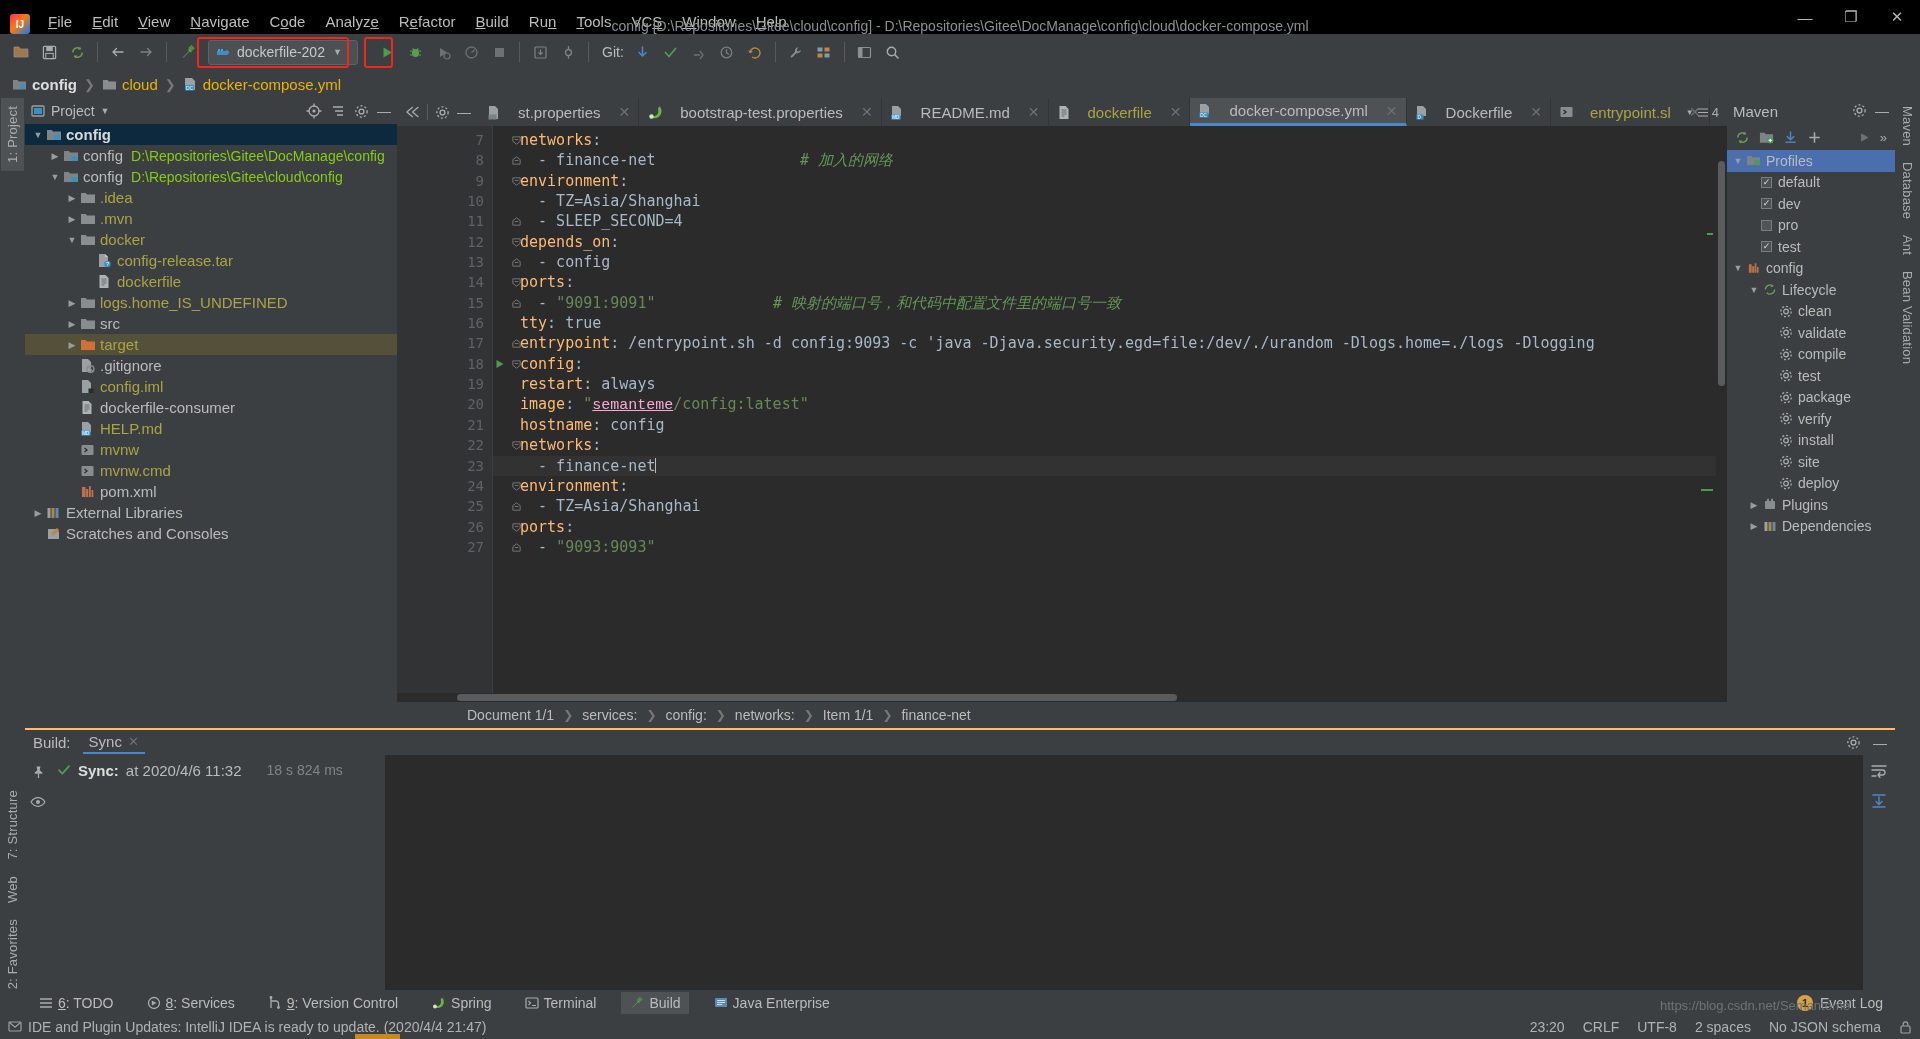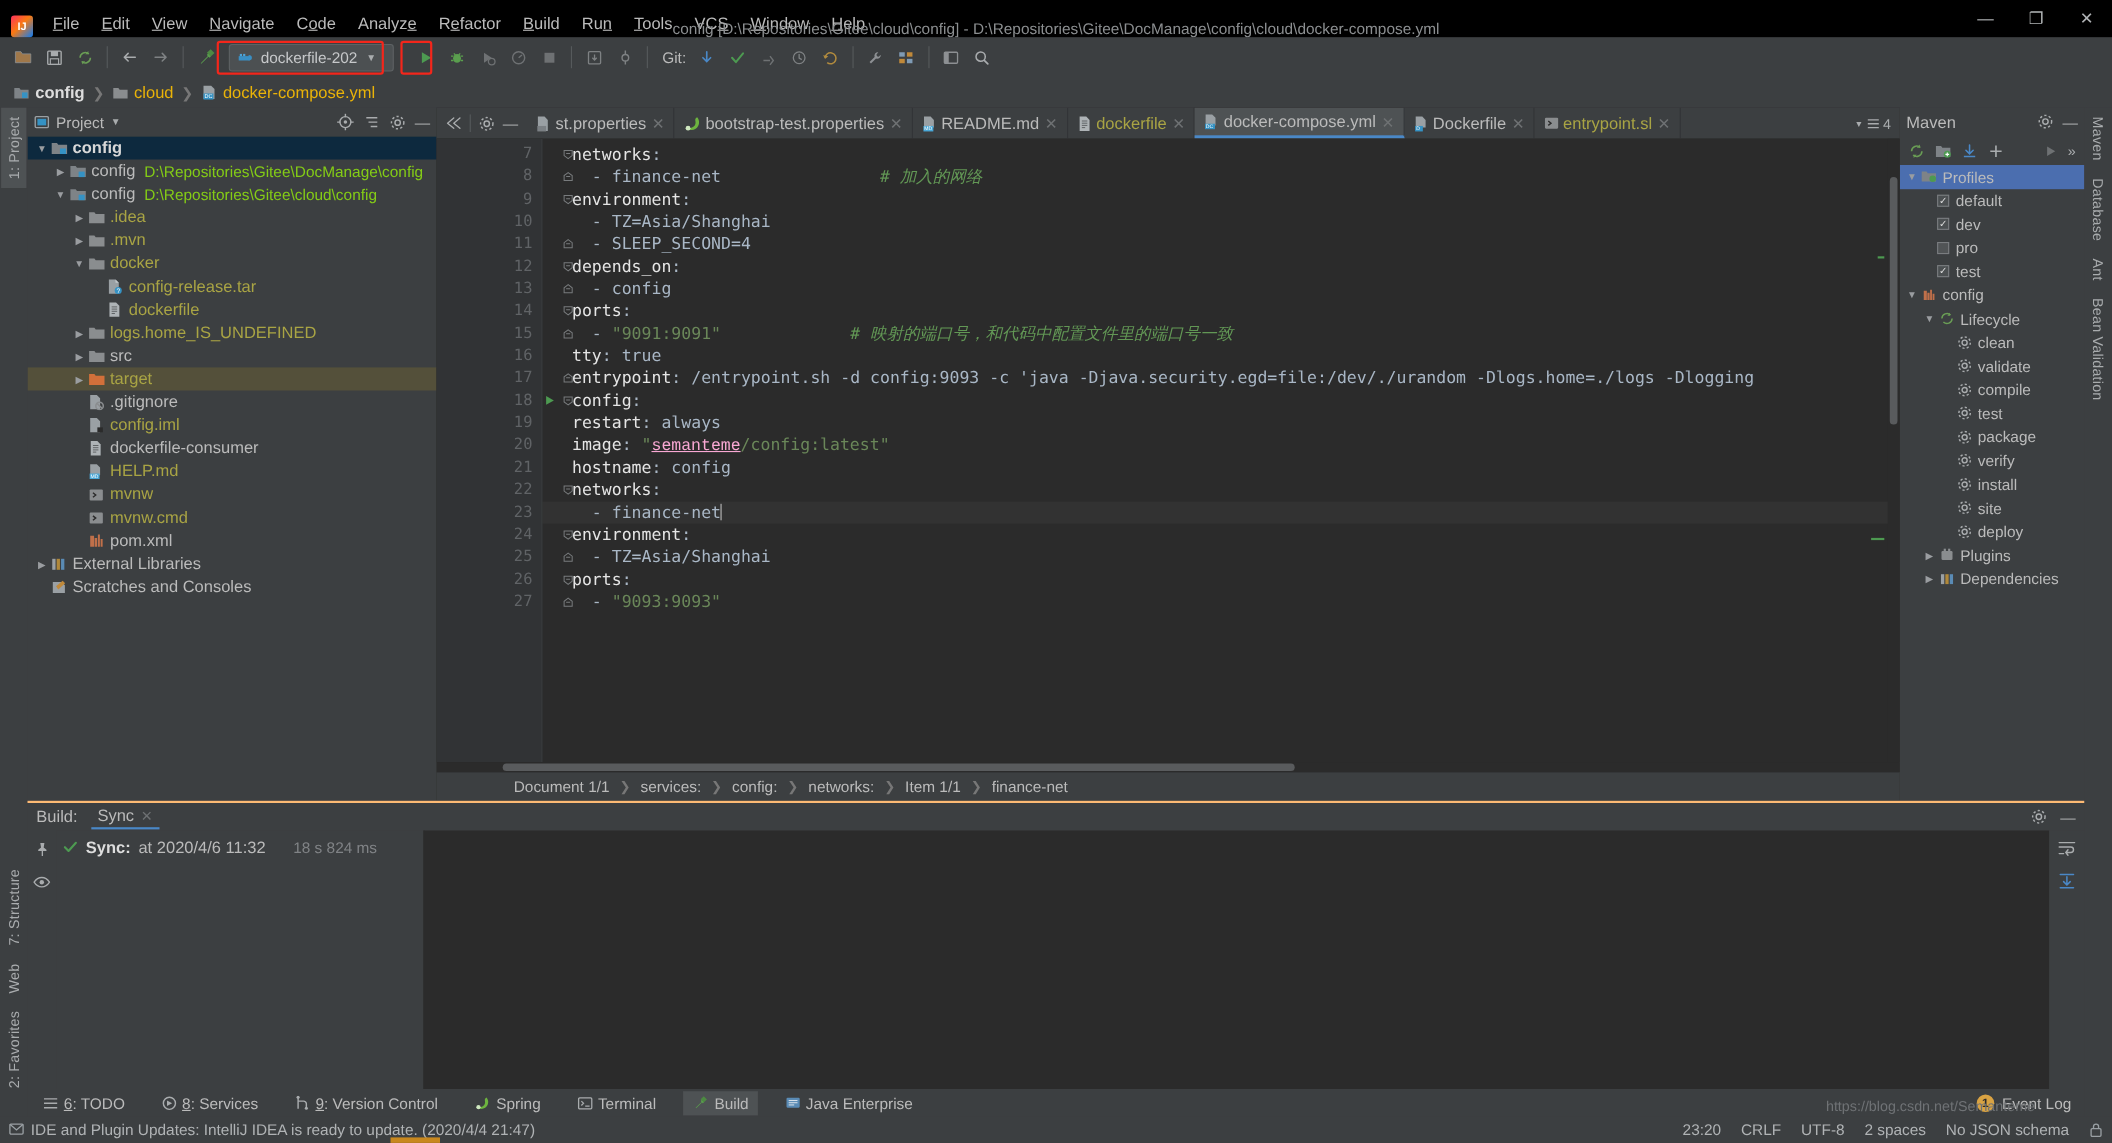--- a/index.html
+++ b/index.html
@@ -97,21 +97,21 @@
   .nlabel { color:#bbbbbb; }
   .nlabel.yellow { color:#a9a444; }
   .nlabel.bold { font-weight:bold;color:#d8d8d8; }
   .npath { color:#84cc16;margin-left:8px;font-size:14px; }
 
   
   .editor-area { flex:1 1 auto;display:flex;flex-direction:column;min-width:0;background:#2b2b2b; }
   .tabbar { height:28px;background:#3c3f41;display:flex;align-items:stretch;flex:0 0 28px;overflow:hidden; }
   .tb-icons { display:flex;align-items:center;gap:7px;padding:0 8px;color:#a9acae;flex:0 0 auto; }
   .etab {
-    display:flex;align-items:center;gap:3px;padding:0 8px;font-size:15px;
+    display:flex;align-items:center;gap:16px;padding:0 8px;font-size:15px;
     border-right:1px solid #323437;white-space:nowrap;flex:0 0 auto;position:relative;
   }
   .etab.active { background:#4e5254;border-bottom:3px solid #4a88c7; }
   .etab .x { color:#6e7173;font-size:14px;margin-left:2px; }
   .etab .lbl { color:#bbbbbb; }
   .etab .lbl.yellow { color:#a9a444; }
   .tab-overflow { margin-left:auto;display:flex;align-items:center;gap:3px;padding:0 8px;color:#a9acae;font-size:13px; }
 
   .code-wrap { flex:1 1 auto;display:flex;min-height:0;background:#2b2b2b;position:relative;overflow:hidden; }
   .gutter {
@@ -120,21 +120,21 @@
   }
   .gline { height:20.35px;line-height:20.35px;padding-right:8px;position:relative; }
   .fold { position:absolute;right:-33px;top:0;width:14px;height:20.35px;line-height:20.35px;color:#787b7d;font-size:11px;text-align:center; }
   .runmark { position:absolute;right:-15px;top:0;width:12px;line-height:20.35px;color:#4d9a51;font-size:11px; }
   .code {
     flex:1 1 auto;font-family:"DejaVu Sans Mono",monospace;font-size:15px;
     padding-top:4px;position:relative;overflow:hidden;color:#a9b7c6;white-space:pre;
   }
   .cline { height:20.35px;line-height:20.35px;padding-left:28px; }
   .cline.cur { background:#323232; }
-  .k { color:#e5e5e5; }
+  .k { color:#fdba74; }
   .s { color:#6a8759; }
   .cm { color:#629755;font-style:italic; }
   .v { color:#a9b7c6; }
   .lnk { color:#f9a8d4;text-decoration:underline;font-family:Liberation Mono, monospace; }
   .caret { display:inline-block;width:1px;height:15px;background:#bbb;vertical-align:-2px; }
   .fold-bar { position:absolute;left:0;top:0;bottom:0;width:12px;background:#313335;border-right:1px solid #3c3f41; }
 
   .hscroll { height:9px;background:#2b2b2b;position:relative;flex:0 0 9px; }
   .hscroll .thumb { position:absolute;left:60px;top:1px;height:7px;width:720px;background:#595b5d;border-radius:4px; }
   .vscroll-track { position:absolute;right:0;top:0;bottom:0;width:11px;background:#2b2b2b; }

